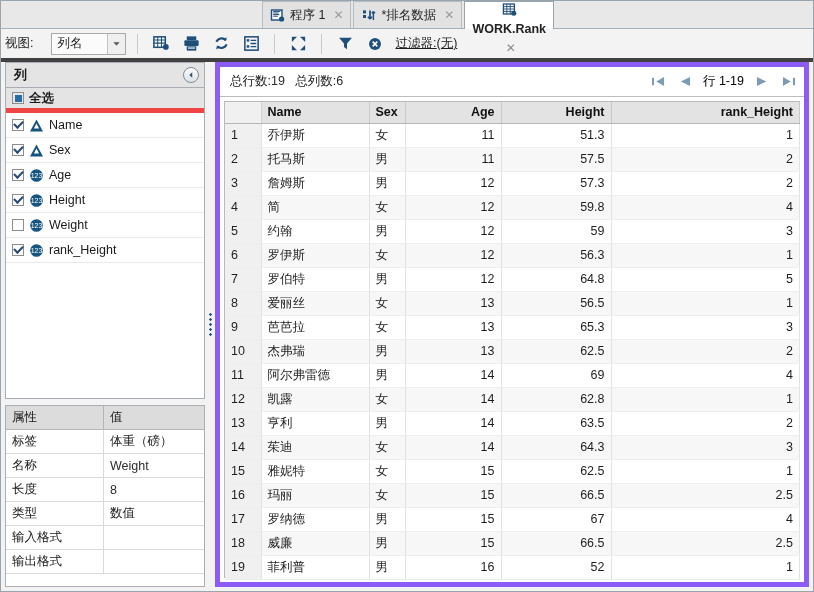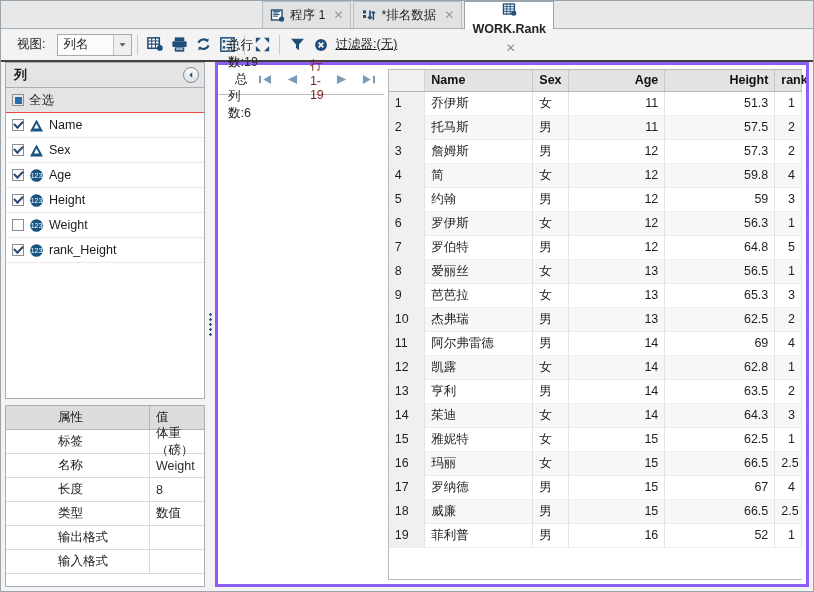--- a/index.html
+++ b/index.html
@@ -70,23 +70,24 @@
   .tab.active .tabclose { color: #8a8a8a; }
   .tabicon { width: 15px; height: 15px; display:block; flex: 0 0 15px; }
 
   
   .toolbar {
     height: 33px;
     flex: 0 0 33px;
     background: #f3f3f3;
     display: flex;
     align-items: center;
-    padding: 0 16px;
-    box-sizing: border-box;
-    border-bottom: 2px solid #404040;
+    padding: 0 4px;
+    box-sizing: border-box;
+    border-bottom: 4px solid #404040;
+    gap: 6px;
   }
   .tb-label { font-size: 12.5px; color: #1f1f1f; }
   .combo {
     display: flex; align-items: stretch;
     height: 20px;
     border: 1px solid #a9a9a9;
     background: #fff;
     margin-left: 12px;
   }
   .combo .cval {
@@ -130,24 +131,24 @@
     display: flex; align-items: center; justify-content: center;
     position: relative;
   }
   .splitter .dots {
     width: 3px; height: 26px;
     background-image: radial-gradient(#2a5580 1px, transparent 1.2px);
     background-size: 3px 5px;
   }
   .right-pane {
     flex: 1 1 auto;
-    display: flex; 
+    display: flex; flex-direction: column;
     min-width: 0;
     background: #ffffff;
-    border: 3px solid #8b5cf6;
+    border: 5px solid #8b5cf6;
     box-sizing: border-box;
   }
 
   
   .panel-title {
     height: 25px;
     background: #e4e4e4;
     border: 1px solid #a8aeb4;
     border-bottom: none;
     display: flex; align-items: center;
@@ -176,22 +177,22 @@
     height: 25px;
     display: flex; align-items: center;
     padding-left: 6px;
     box-sizing: border-box;
     border-bottom: 1px solid #eaeaea;
     font-size: 12.5px;
     gap: 5px;
   }
   .col-row.selectall {
     background: #e4e4e4;
-    border-bottom: 1px solid #ef4444;
-    font-weight: normal;
+    border-bottom: 5px solid #ef4444;
+    font-weight: bold;
   }
   .cbx {
     width: 12px; height: 12px;
     border: 1px solid #8d8d8d;
     background: #fdfdfd;
     display: flex; align-items: center; justify-content: center;
     flex: 0 0 12px;
     box-sizing: border-box;
   }
   .cbx.checked::after {
@@ -212,21 +213,21 @@
   
   .props {
     margin-top: 6px;
     flex: 1 1 auto;
     border: 1px solid #a8aeb4;
     background: #fff;
     box-sizing: border-box;
     overflow: hidden;
     min-height: 0;
   }
-  .prop-row { display: flex; height: 24px; border-bottom: 1px solid #dadada; box-sizing: border-box; padding-left: 46px;}
+  .prop-row { display: flex; height: 24px; border-bottom: 1px solid #dadada; box-sizing: border-box;}
   .prop-row.head { background: #dcdcdc; font-weight: normal; color:#1a1a1a; border-bottom:1px solid #b5b5b5;}
   .prop-k {
     width: 98px; flex: 0 0 98px;
     display:flex; align-items:center;
     padding-left: 6px; box-sizing:border-box;
     border-right: 1px solid #dadada;
     font-size: 12.5px;
   }
   .prop-row.head .prop-k { border-right: 1px solid #b5b5b5; }
   .prop-v {
@@ -244,21 +245,21 @@
     padding: 0 8px 0 10px;
     box-sizing: border-box;
     background: #ffffff;
     border-bottom: 1px solid #bdbdbd;
     font-size: 12.5px;
   }
   .counts { color: #1a1a1a; }
   .counts .num { color: #2a2a2a; }
   .pager { display:flex; align-items:center; gap: 11px; }
   .pager .pg { width: 15px; height: 14px; display:flex;align-items:center;justify-content:center;}
-  .pager .pgtext { font-size: 12.5px; color: #7f1d1d; }
+  .pager .pgtext { font-size: 12.5px; color: #000000; }
 
   
   .grid-wrap {
     flex: 1 1 auto;
     padding: 4px;
     box-sizing: border-box;
     min-height: 0;
     overflow: hidden;
   }
   .grid {
@@ -533,25 +534,25 @@
         </div>
         <div class="prop-row">
           <div class="prop-k">长度</div>
           <div class="prop-v mono">8</div>
         </div>
         <div class="prop-row">
           <div class="prop-k">类型</div>
           <div class="prop-v">数值</div>
         </div>
         <div class="prop-row">
+          <div class="prop-k">输入格式</div>
+          <div class="prop-v"></div>
+        </div>
+        <div class="prop-row">
           <div class="prop-k">输出格式</div>
-          <div class="prop-v"></div>
-        </div>
-        <div class="prop-row">
-          <div class="prop-k">输入格式</div>
           <div class="prop-v"></div>
         </div>
       </div>
 
     </div>
 
     <div class="splitter">
       <div class="dots"></div>
     </div>
 

